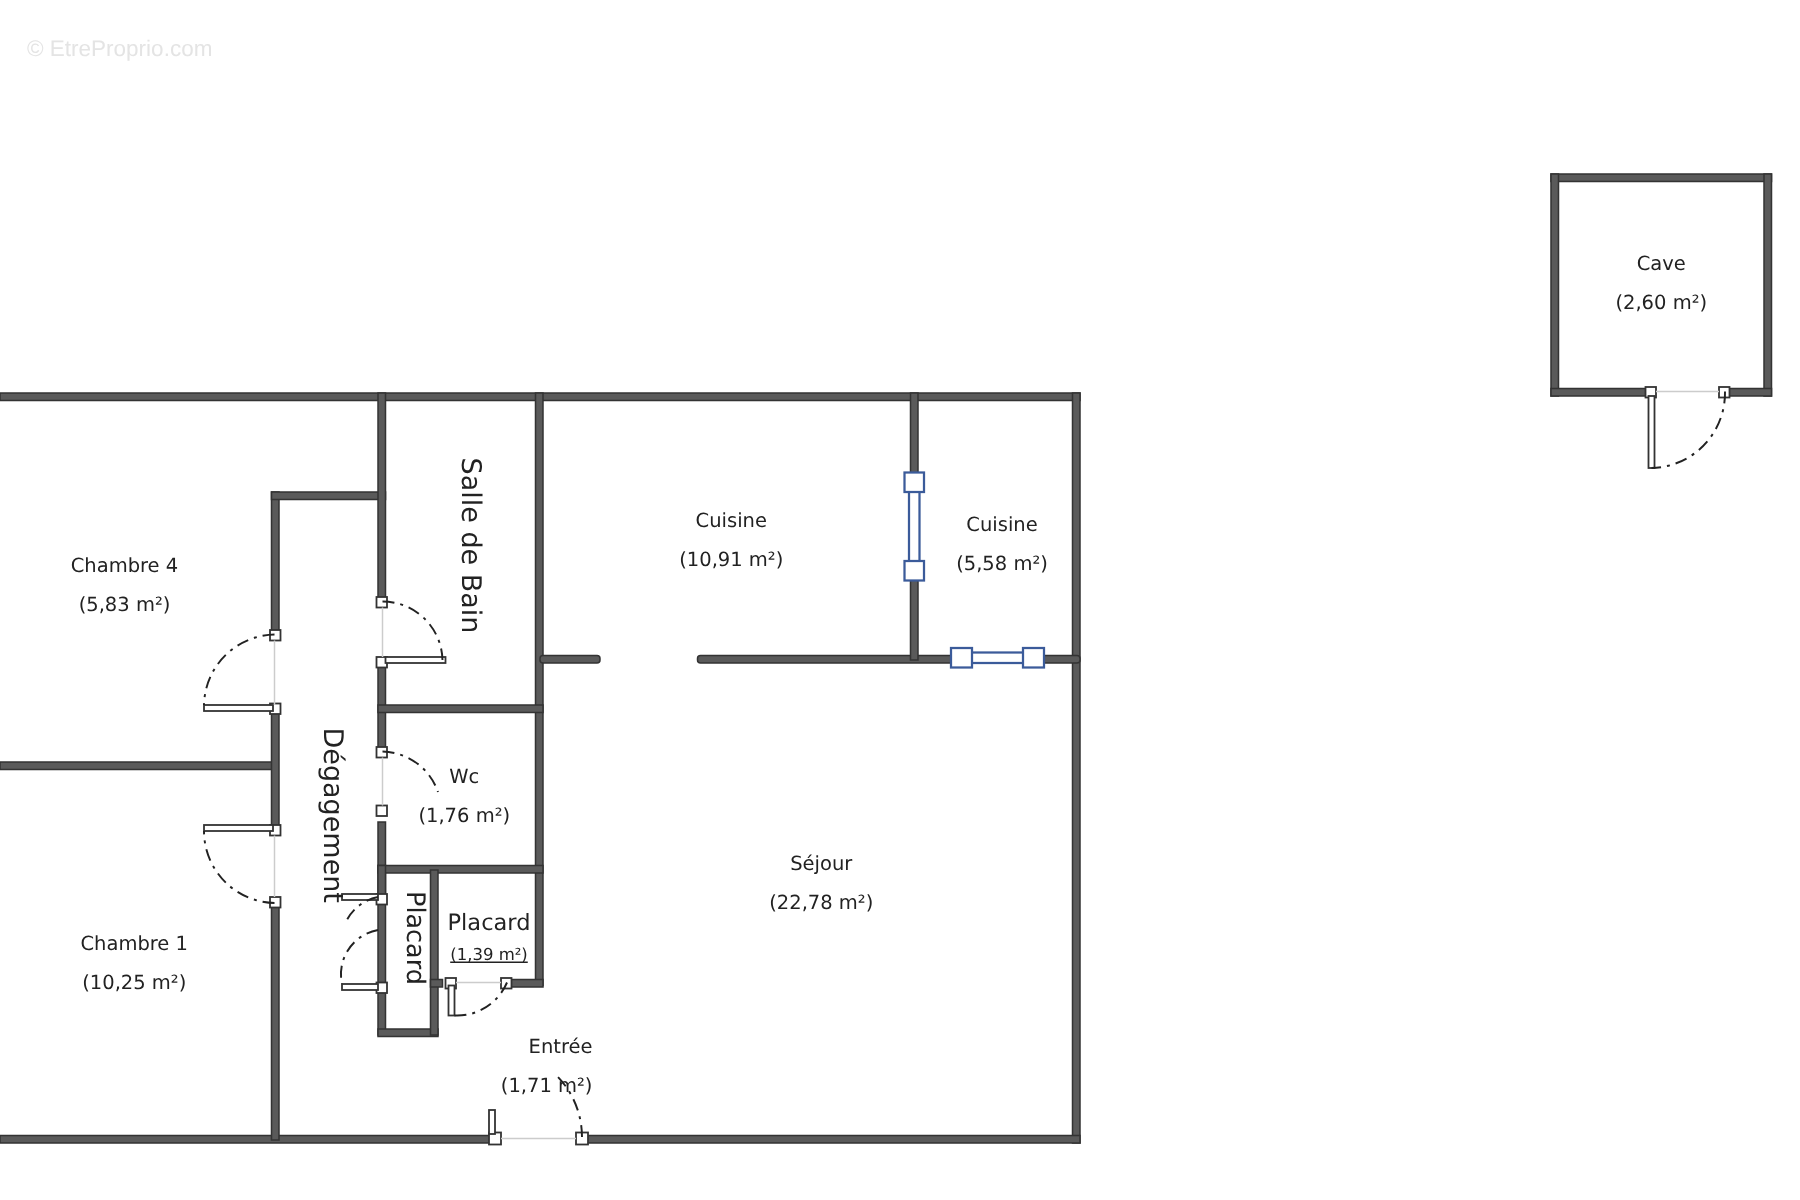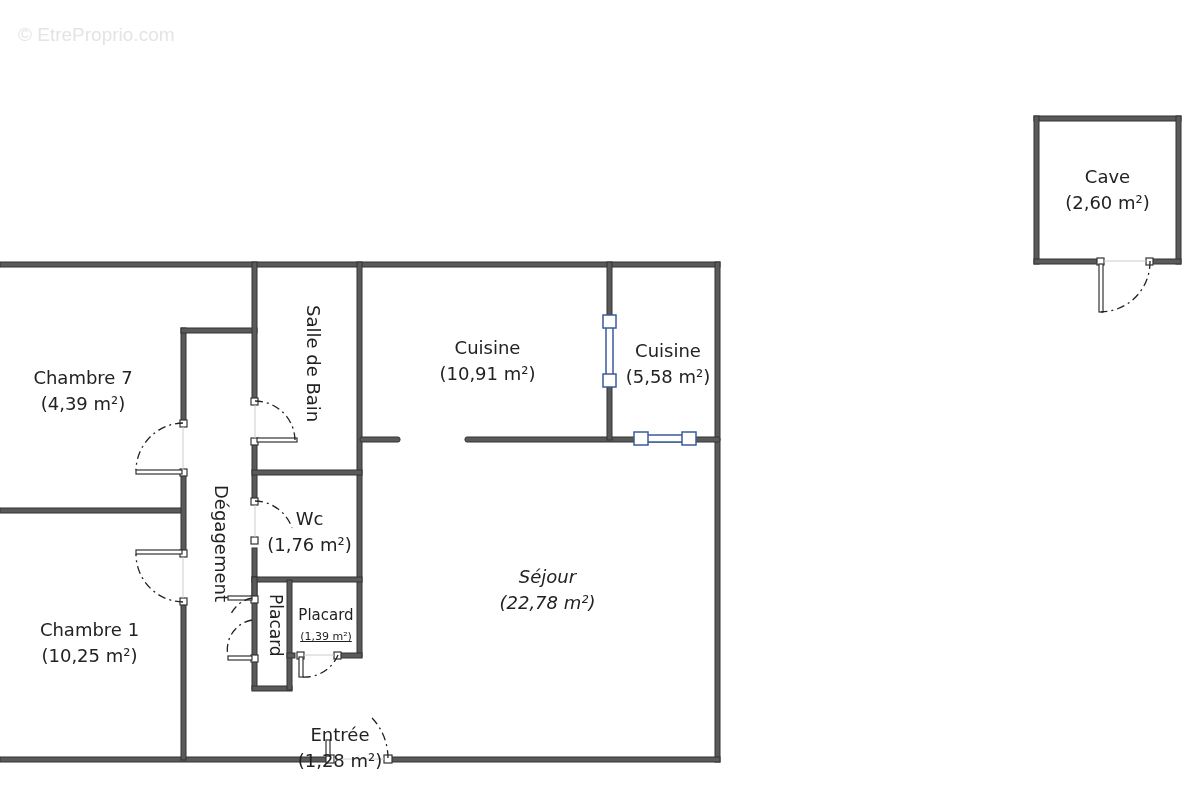--- a/index.html
+++ b/index.html
@@ -1,22 +1,22 @@
 <!DOCTYPE html>
 <html><head>
   <meta charset="utf-8">
   <style>
     html, body { margin: 0; padding: 0; background: #ffffff; }
     body { width: 1200px; height: 800px; position: relative; overflow: hidden;
            font-family: "DejaVu Sans", sans-serif; }
-    .watermark { position: absolute; left: 18px; top: 24px; font-size: 19px;
+    .watermark { position: absolute; left: 18px; top: 24px; font-size: 15px;
                  color: #e4e4e4; font-family: "Liberation Sans", sans-serif; }
     svg.plan { position: absolute; left: 0; top: 0; }
     .label { position: absolute; text-align: center; color: #222;
-             font-size: 18px; line-height: 26px; white-space: nowrap;
+             font-size: 13px; line-height: 26px; white-space: nowrap;
              font-family: "DejaVu Sans", sans-serif; }
     .label.small { font-size: 15px; line-height: 22px; }
     .label.tiny .area { font-size: 11px; text-decoration: underline; }
     .vlabel { position: absolute; color: #222; font-size: 18px; white-space: nowrap;
               transform-origin: 0 0; transform: rotate(90deg);
               font-family: "DejaVu Sans", sans-serif; }
   </style>
 </head>
 <body>
 
@@ -126,22 +126,22 @@
     <line x1="183" y1="557" x2="183" y2="598"></line>
     <line x1="255" y1="405" x2="255" y2="438"></line>
     <line x1="255" y1="505" x2="255" y2="537"></line>
     <line x1="334" y1="759" x2="384" y2="759"></line>
     <line x1="1104" y1="261" x2="1146" y2="261"></line>
     <line x1="304" y1="655" x2="334" y2="655"></line>
   </g>
 </svg>
 
 <div class="label" style="left:18px; top:365px; width:130px;">
-  <div>Chambre 7</div>
-  <div>(4,39 m²)</div>
+  <div>Chambre 4</div>
+  <div>(5,83 m²)</div>
 </div>
 
 <div class="label" style="left:22px; top:617px; width:135px;">
   <div>Chambre 1</div>
   <div>(10,25 m²)</div>
 </div>
 
 <div class="vlabel" style="left:324px; top:305px;">Salle de Bain</div>
 
 <div class="vlabel" style="left:232px; top:485px;">Dégagement</div>
@@ -151,36 +151,36 @@
   <div>(1,76 m²)</div>
 </div>
 
 <div class="vlabel" style="left:286px; top:594px; font-size:17px;">Placard</div>
 
 <div class="label small tiny" style="left:292px; top:604px; width:68px;">
   <div>Placard</div>
   <div class="area">(1,39 m²)</div>
 </div>
 
-<div class="label" style="left:285px; top:722px; width:110px;">
+<div class="label" style="left:285px; top:686px; width:110px;text-align:right;">
   <div>Entrée</div>
-  <div>(1,28 m²)</div>
+  <div>(1,71 m²)</div>
 </div>
 
 <div class="label" style="left:430px; top:335px; width:115px;">
   <div>Cuisine</div>
   <div>(10,91 m²)</div>
 </div>
 
 <div class="label" style="left:618px; top:338px; width:100px;">
   <div>Cuisine</div>
   <div>(5,58 m²)</div>
 </div>
 
-<div class="label" style="left:485px; top:564px; width:125px;font-style:italic;">
+<div class="label" style="left:485px; top:564px; width:125px;">
   <div>Séjour</div>
   <div>(22,78 m²)</div>
 </div>
 
 <div class="label" style="left:1055px; top:164px; width:105px;">
   <div>Cave</div>
   <div>(2,60 m²)</div>
 </div>
 
 </body></html>

